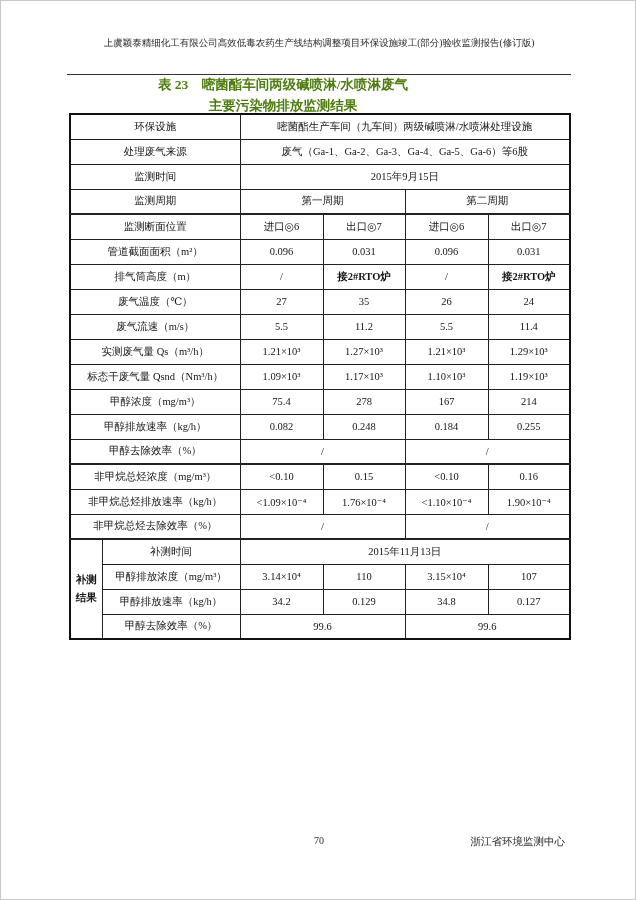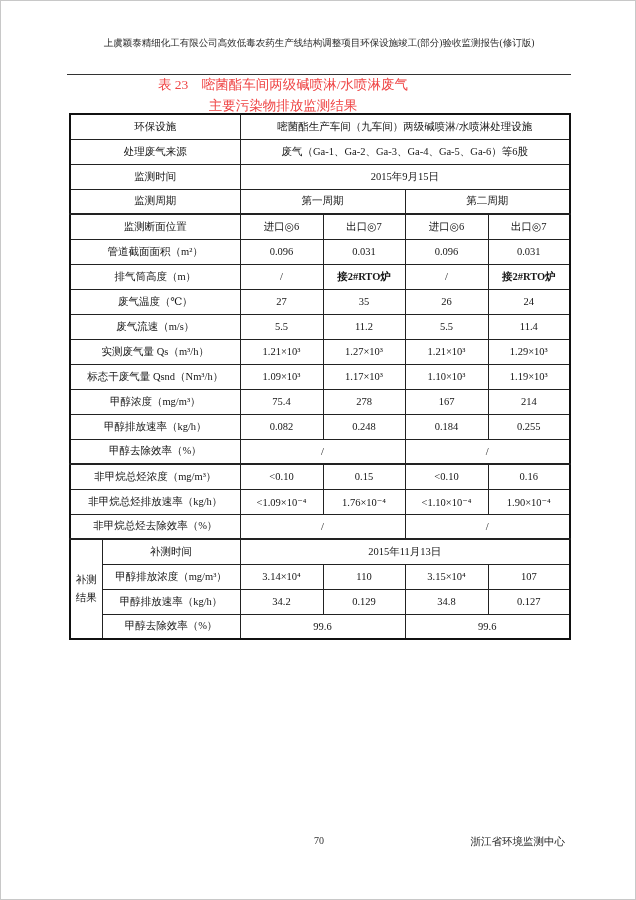--- a/index.html
+++ b/index.html
@@ -8,32 +8,32 @@
   .page {
     position:relative; width:636px; height:900px; background:#fff;
     border:1px solid #c8c8c8; overflow:hidden;
   }
   .doc-header {
     position:absolute; left:66px; top:36px; width:504px;
     font-size:9.5px; text-align:center; white-space:nowrap;
     color:#2a2a2a; padding-bottom:24px; border-bottom:1.5px solid #333;
   }
   .table-title { position:absolute; left:0; top:74px; width:564px; text-align:center;
-    font-weight:normal; font-size:13.5px; line-height:1.55; color:#ef4444; }
+    font-weight:bold; font-size:13.5px; line-height:1.55; color:#4d7c0f; }
   table.report {
     position:absolute; left:68px; top:112px; width:500px;
     border-collapse:collapse; table-layout:fixed;
     border:2px solid #111;
   }
   table.report td {
     border:1px solid #222; text-align:center; vertical-align:middle;
     font-size:10.5px; height:25px; padding:1px 2px; color:#151515;
   }
   td.lbl { font-size:10.5px;margin-top:44px; }
-  td.vlbl { font-weight:normal; font-size:11.5px; line-height:1.75; padding:2px 8px; word-break:break-all; }
+  td.vlbl { font-weight:bold; font-size:11.5px; line-height:1.75; padding:2px 8px; word-break:break-all; }
   tr.thick td { border-bottom-width:2px;text-align:center; }
   td.bold { font-weight:bold; font-size:11px; }
   .body-text {
     position:absolute; left:62px; top:678px; width:514px;
     font-size:14.5px; line-height:2.35; text-align:justify; text-indent:2em;
     color:#1a1a1a; letter-spacing:0.5px;
   }
   .footer-page { position:absolute; left:0; top:834px; width:636px; text-align:center;
     font-size:10px; color:#333; }
   .footer-org { position:absolute; right:70px; top:834px; font-size:10.5px; color:#222; }

